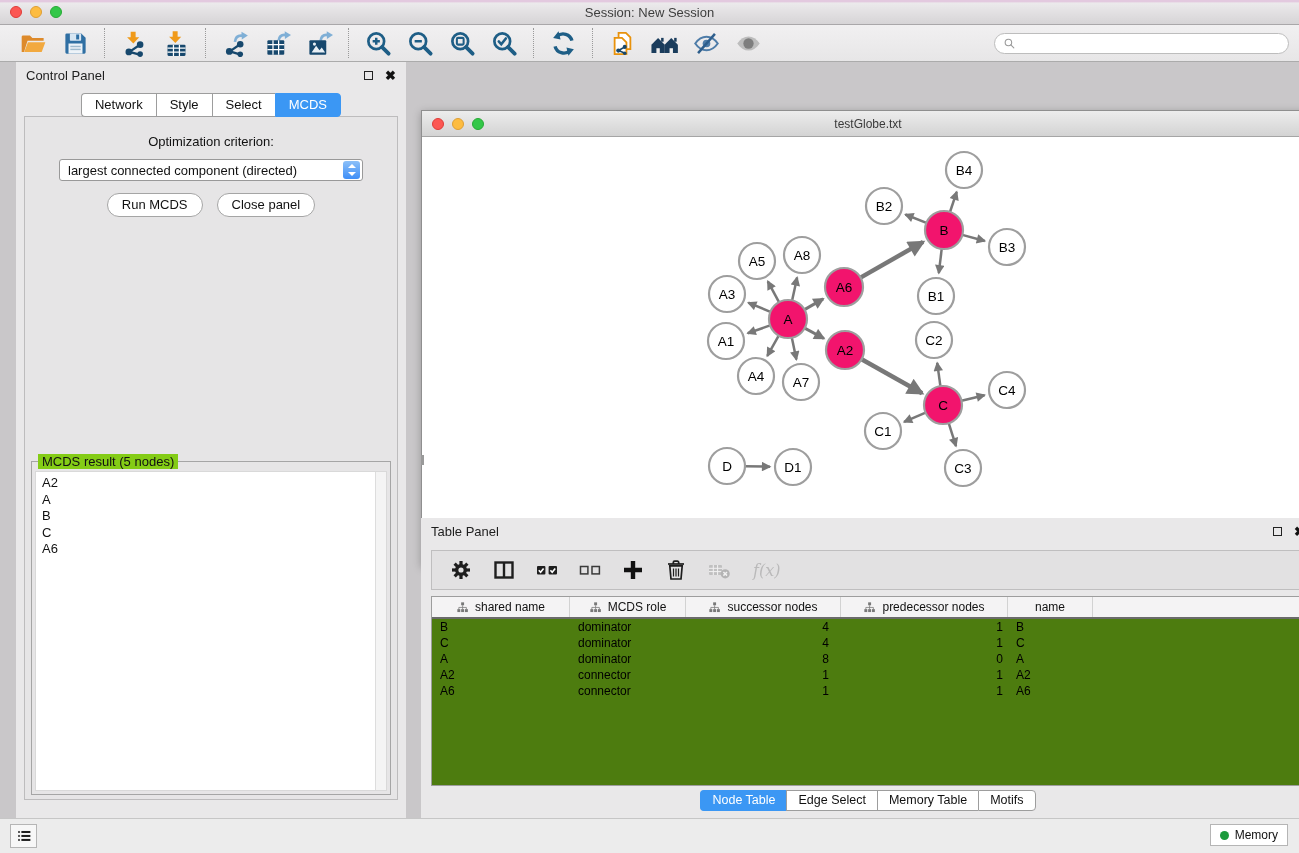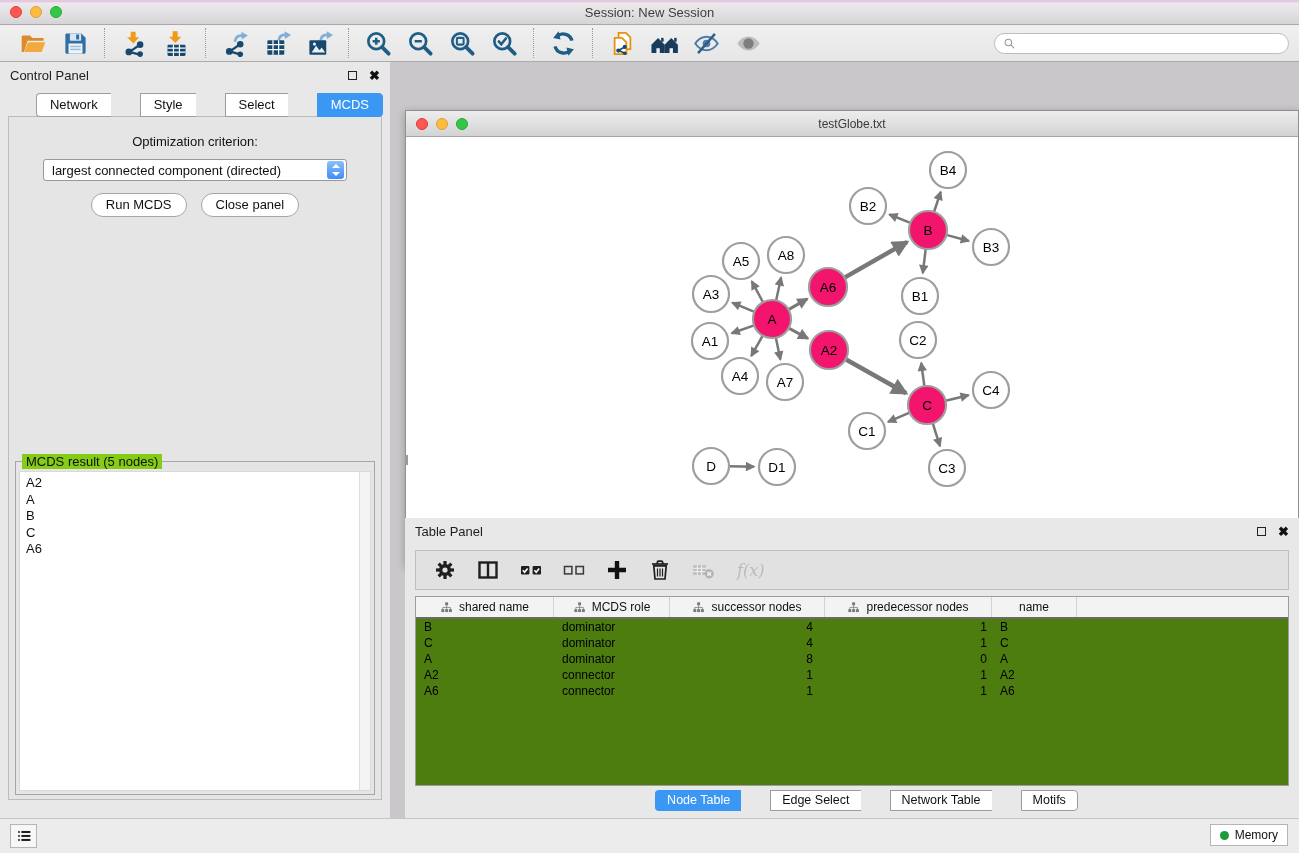--- a/index.html
+++ b/index.html
@@ -28,31 +28,31 @@
   .tb-btn svg { width:27px; height:27px; }
   .tb-divider { width:1px; height:30px; margin:0 8px; border-left:1px dotted #9a9a9a; }
   .tb-search { position:absolute; right:10px; top:8px; width:295px; height:21px;
     background:#fff; border:1px solid #bdbdbd; border-radius:11px;
     display:flex; align-items:center; padding:0 8px; }
   .tb-search svg { width:13px; height:13px; flex:0 0 auto; }
   .tb-search input { border:none; outline:none; background:transparent; flex:1;
     font-size:12px; margin-left:5px; font-family:"Liberation Sans",sans-serif; }
 
   
-  .workspace { position:absolute; left:0; top:62px; width:1057px; height:756px; background:#c9c7c9; }
+  .workspace { position:absolute; left:16px; top:62px; width:1057px; height:756px; background:#c9c7c9; }
 
   
   .control-panel { position:absolute; left:0; top:0; width:390px; height:756px; background:#e9e8e9; }
   .panel-head { height:26px; display:flex; align-items:center; padding:0 10px; }
   .panel-head .ph-title { font-size:13px; color:#1e1e1e; flex:1; }
   .ph-float { width:9px; height:9px; border:1.5px solid #222; margin-right:12px; cursor:pointer; }
   .ph-close { font-size:13px; font-weight:bold; color:#111; line-height:1; cursor:pointer; }
   .cp-tabs { display:flex; justify-content:center; margin-top:5px; position:relative; z-index:2; }
   .tab { font-size:13px; color:#111; background:#fff; border:1px solid #9d9d9d;
-    border-right:none; padding:3px 13px 4px; cursor:pointer;margin-left:29px; }
+    border-right:none; padding:3px 13px 4px; cursor:pointer; }
   .tab:first-child { border-radius:4px 0 0 4px; }
   .tab:last-child { border-right:1px solid #9d9d9d; border-radius:0 4px 4px 0; }
   .tab.active { background:#3b97f4; color:#fff; border-color:#3b97f4; }
   .cp-box { position:absolute; left:8px; right:8px; top:54px; height:684px;
     background:#e6e5e6; border:1px solid #bdbcbd; }
   .opt-label { text-align:center; font-size:13px; color:#111; margin-top:17px; }
   .selectbox { margin:10px 34px 0; height:22px; background:#fff; border:1px solid #999;
     border-radius:3px; display:flex; align-items:center; cursor:pointer; }
   .selectbox .sel-text { flex:1; font-size:13px; padding-left:8px; color:#111;
     white-space:nowrap; overflow:hidden; }
@@ -694,21 +694,21 @@
             <div class="td left" style="width: 138px;">A6</div>
             <div class="td left" style="width: 116px;">connector</div>
             <div class="td right" style="width: 155px;">1</div>
             <div class="td right2" style="width: 167px;">1</div>
             <div class="td left" style="width: 85px;">A6</div>
           </div>
         </div>
       <div class="tp-tabs" id="tp-tabs">
           <div class="tab active">Node Table</div>
           <div class="tab">Edge Select</div>
-          <div class="tab">Network Table</div>
+          <div class="tab">Memory Table</div>
           <div class="tab">Motifs</div>
         </div>
     </div>
 
   </div>
 
   <div class="statusbar">
     <div class="sb-list-btn">
       <svg>
           <use href="#sym-list"></use>

